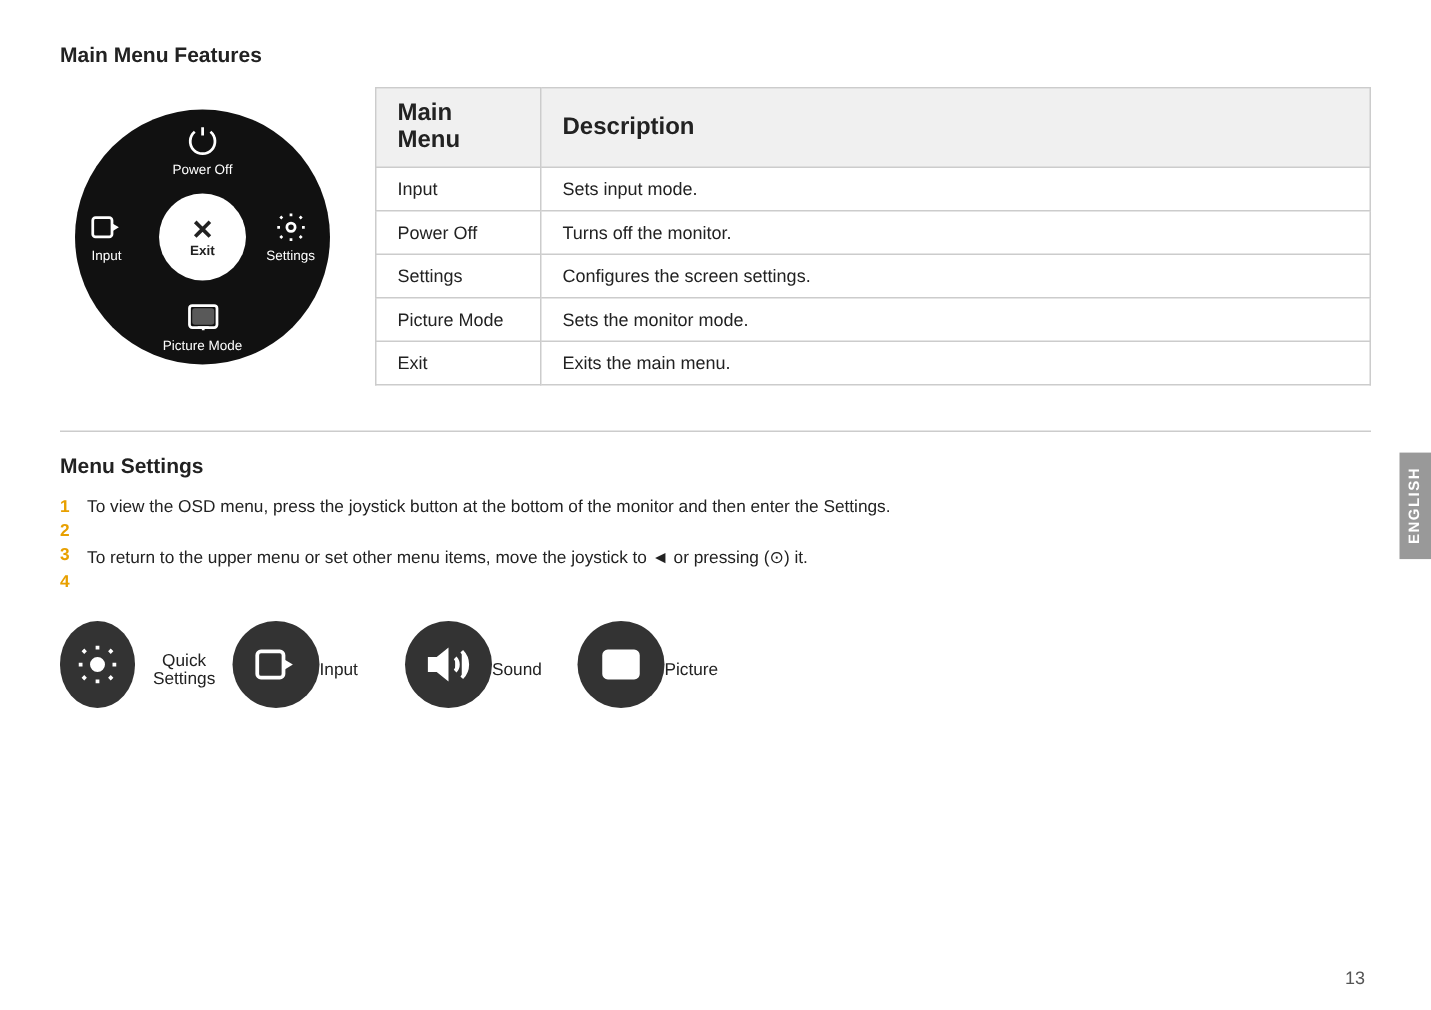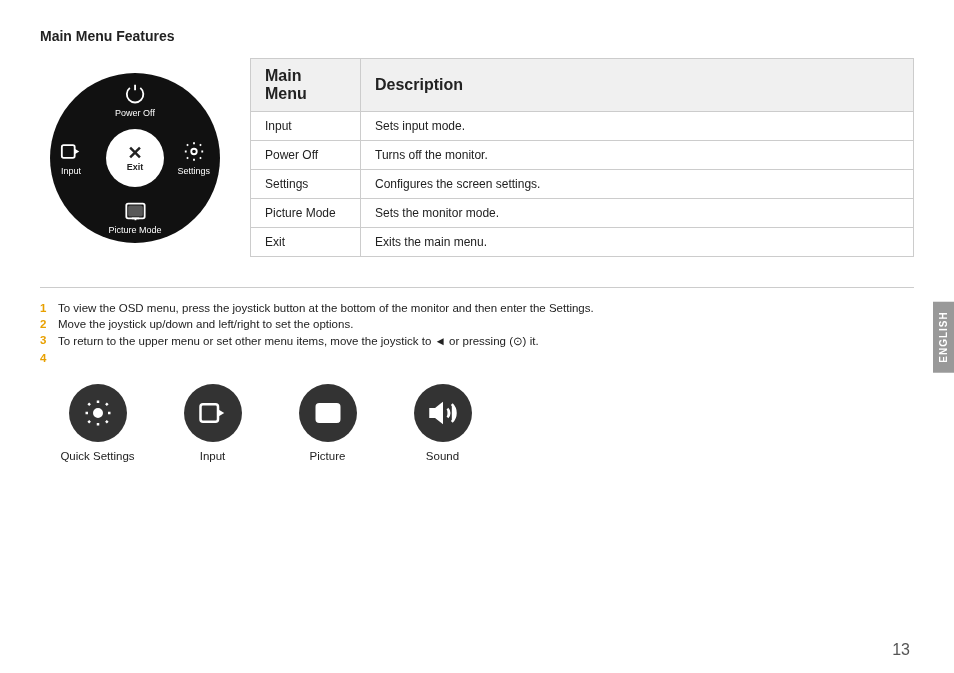--- a/index.html
+++ b/index.html
@@ -156,21 +156,21 @@
     .icons-row {
       display: flex;
       gap: 0;
       margin-top: 16px;
       align-items: flex-start;
       justify-content: flex-start;
     }
 
     .icon-item {
       display: flex;
-      flex-direction: column;
+      flex-direction: row;
       align-items: center;
       width: 115px;
     }
 
     .icon-circle {
       width: 58px;
       height: 58px;
       background: #333;
       border-radius: 50%;
       display: flex;
@@ -206,21 +206,21 @@
       transform: translateY(-50%) rotate(180deg);
       padding: 10px 5px;
       letter-spacing: 1px;
     }
 
     
     .page-number {
       position: absolute;
       bottom: 14px;
       right: 44px;
-      font-size: 16px;
+      font-size: 12px;
       color: #555;
       text-align: center;
     }
 
     
     .divider {
       border: none;
       border-top: 1px solid #ccc;
       margin: 18px 0 14px 0;
     }
@@ -307,28 +307,28 @@
               <td>Exits the main menu.</td>
             </tr>
           </tbody>
       </table>
     </div>
   </div>
 
   <hr class="divider">
 
   <div class="menu-settings">
+    <div class="section-title">Menu Settings</div>
     <ul class="menu-settings-list" id="settings-steps">
     <li>
           <span class="list-number">1</span>
           <span>To view the OSD menu, press the joystick button at the bottom of the monitor and then enter the Settings.</span>
         </li>
         <li>
           <span class="list-number">2</span>
-          <span>Move the joystick up/down and left/right to set the options.</span>
         </li>
         <li>
           <span class="list-number">3</span>
           <span>To return to the upper menu or set other menu items, move the joystick to ◄ or pressing (⊙) it.</span>
         </li>
         <li>
           <span class="list-number">4</span>
         </li>
       </ul>
 
@@ -347,37 +347,37 @@
             <svg viewBox="0 0 24 24" fill="white">
               <rect x="2" y="5" width="14" height="14" rx="2" fill="none" stroke="white" stroke-width="2"></rect>
               <path d="M16 9l5 3-5 3V9z" fill="white"></path>
             </svg>
           </div>
           <span class="icon-label">Input</span>
         </div>
         <div class="icon-item">
           <div class="icon-circle">
             <svg viewBox="0 0 24 24" fill="none" stroke="white" stroke-width="2">
+              <polygon points="11,5 6,9 2,9 2,15 6,15 11,19" fill="white"></polygon>
+              <path d="M15.54 8.46a5 5 0 0 1 0 7.07"></path>
+              <path d="M19.07 4.93a10 10 0 0 1 0 14.14"></path>
+            </svg>
+          </div>
+          <span class="icon-label">Sound</span>
+        </div>
+        <div class="icon-item">
+          <div class="icon-circle">
+            <svg viewBox="0 0 24 24" fill="none" stroke="white" stroke-width="2">
               <rect x="3" y="5" width="18" height="14" rx="2"></rect>
               <circle cx="8.5" cy="10.5" r="1.5" fill="white"></circle>
               <path d="M3 17l5-5 4 4 3-3 6 6" stroke="white" stroke-width="1.5"></path>
             </svg>
           </div>
           <span class="icon-label">Picture</span>
         </div>
-        <div class="icon-item">
-          <div class="icon-circle">
-            <svg viewBox="0 0 24 24" fill="none" stroke="white" stroke-width="2">
-              <polygon points="11,5 6,9 2,9 2,15 6,15 11,19" fill="white"></polygon>
-              <path d="M15.54 8.46a5 5 0 0 1 0 7.07"></path>
-              <path d="M19.07 4.93a10 10 0 0 1 0 14.14"></path>
-            </svg>
-          </div>
-          <span class="icon-label">Sound</span>
-        </div>
       </div>
   </div>
 
 </div>
 
 <div class="sidebar-tab">ENGLISH</div>
 
 <div class="page-number">13</div>
 
 </body></html>

